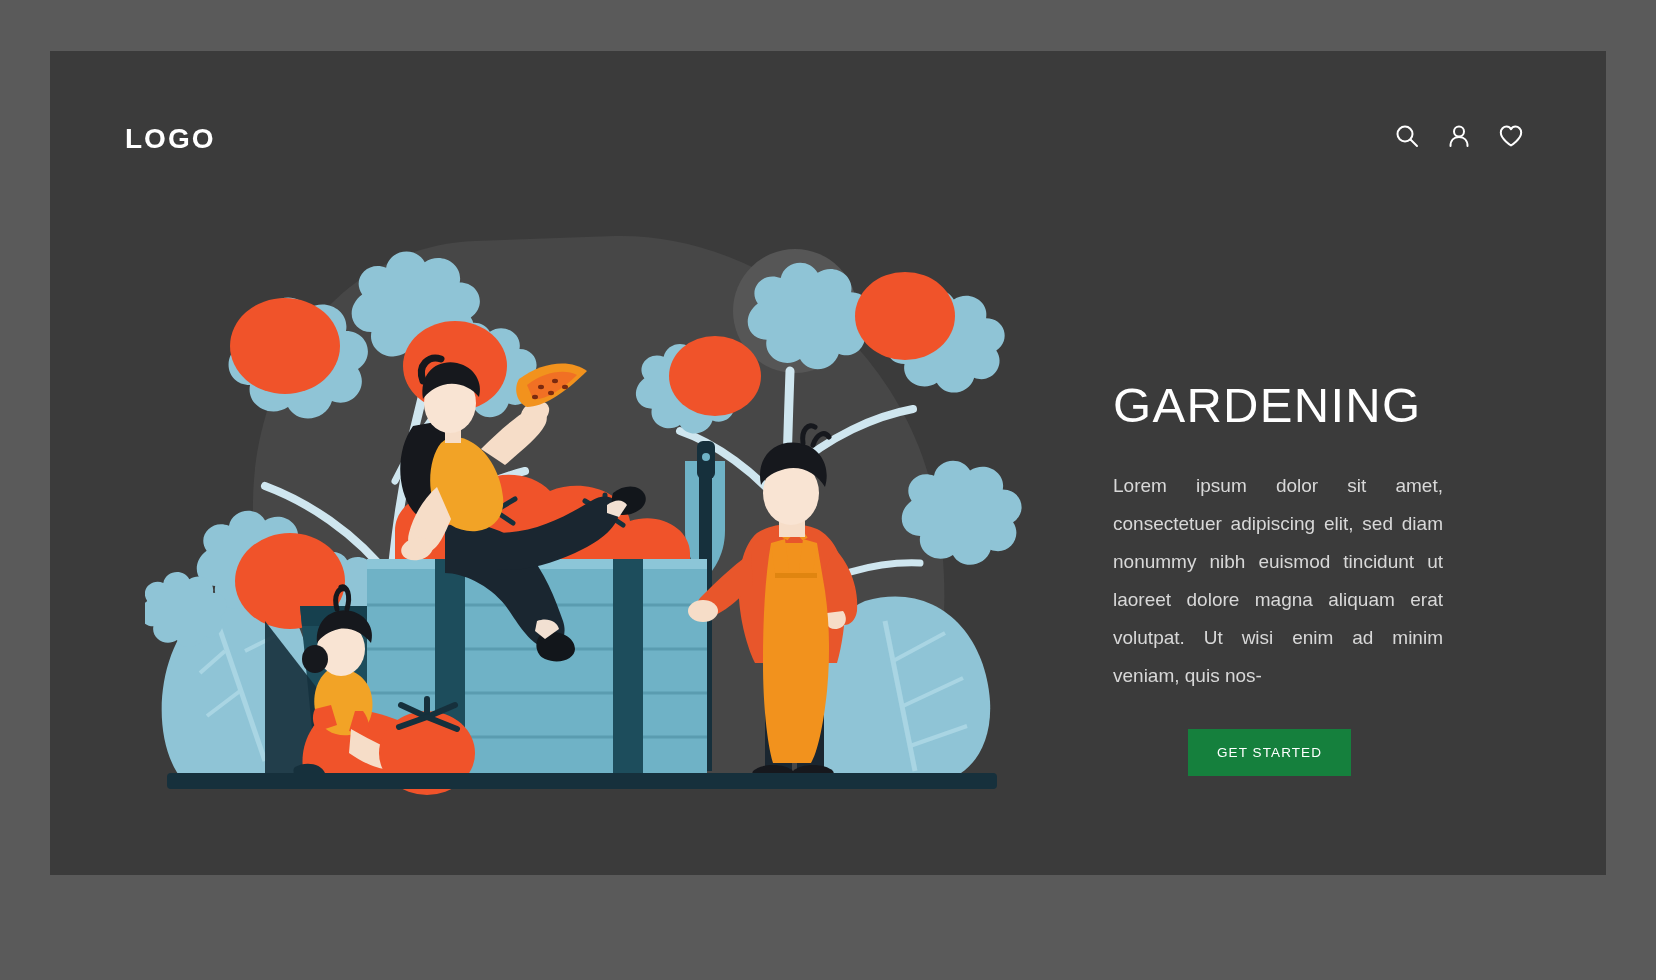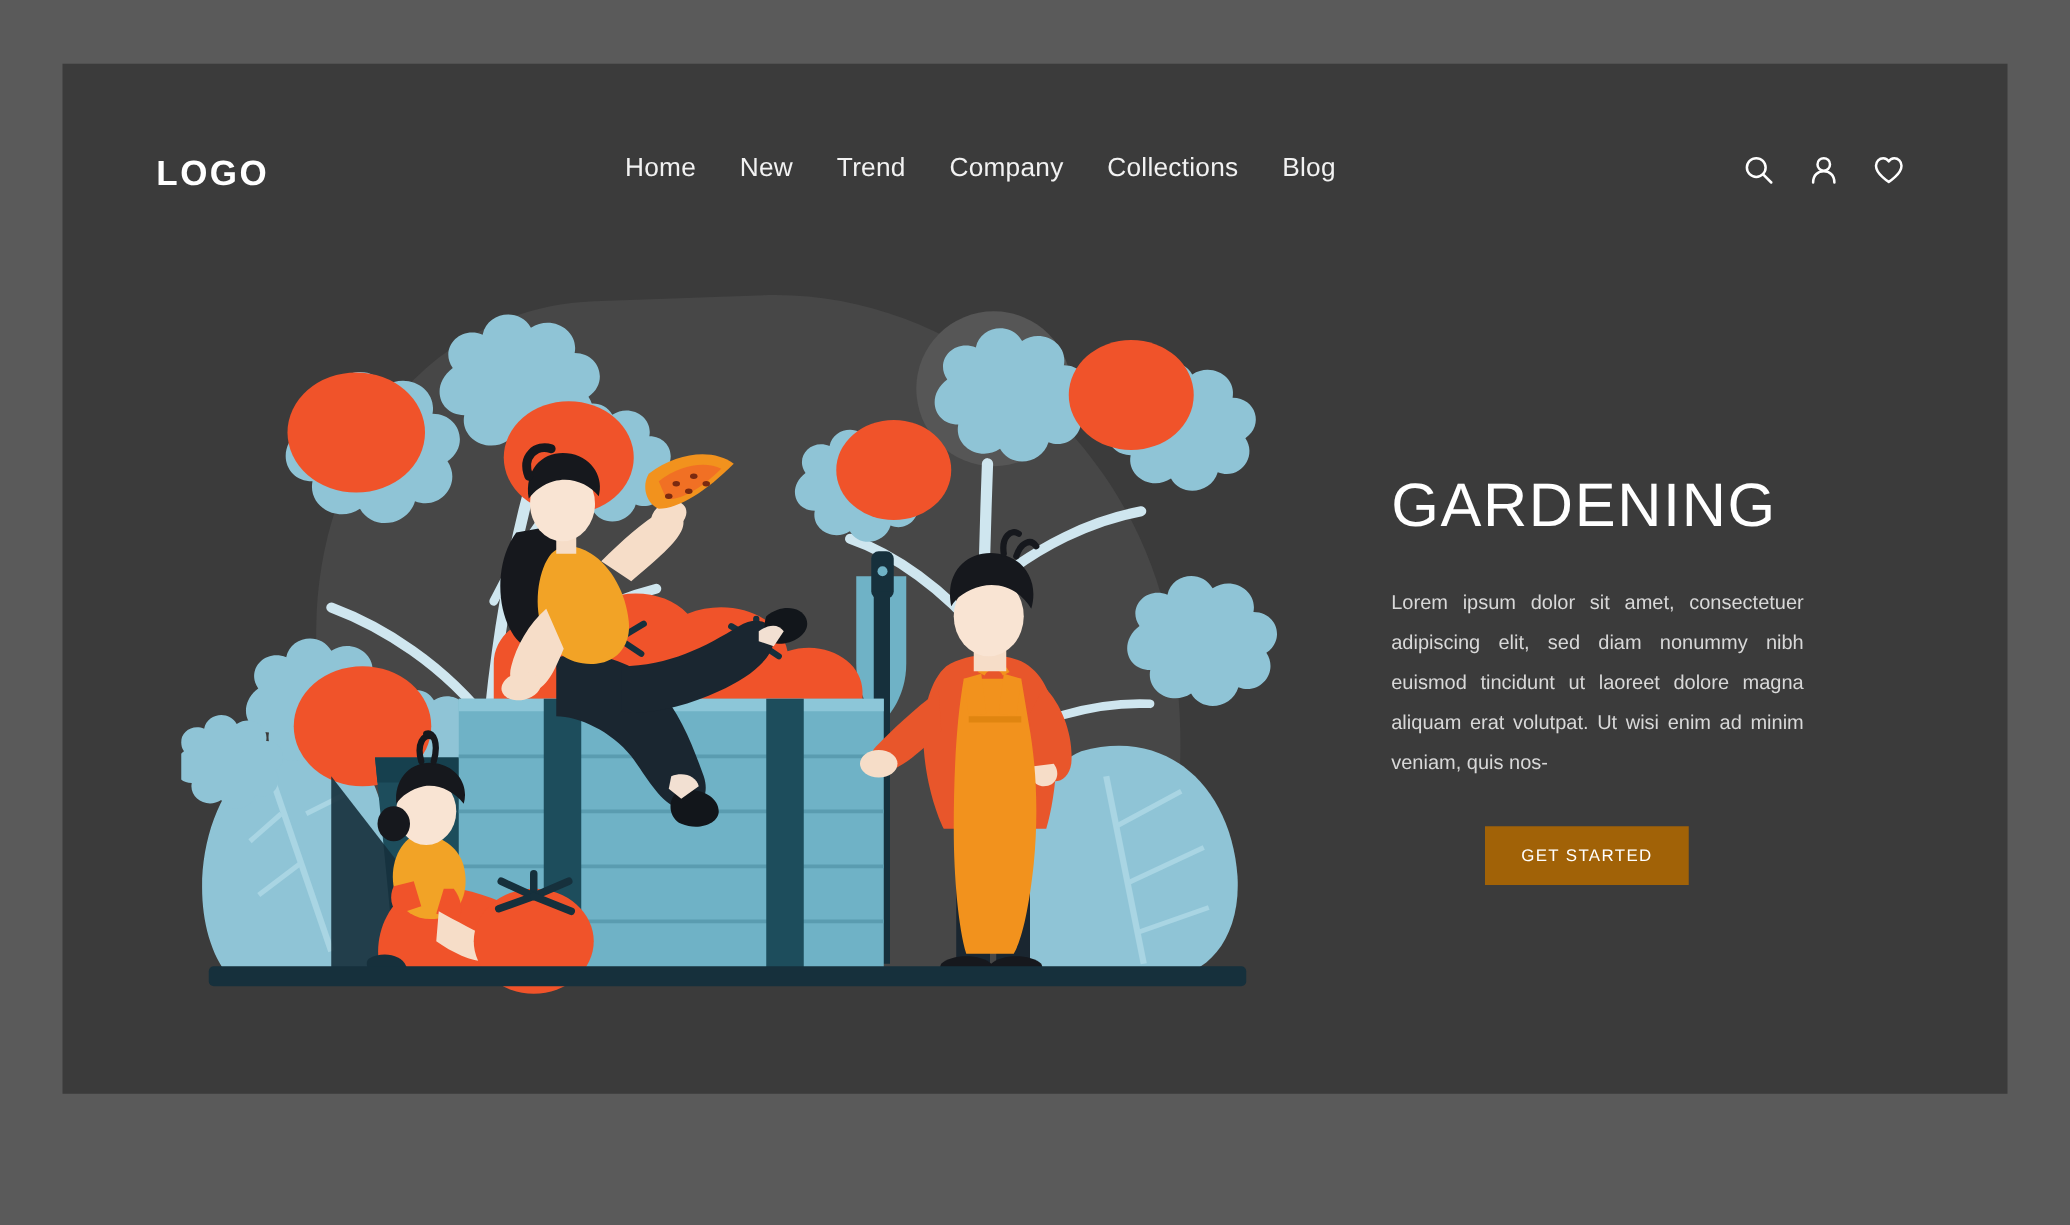--- a/index.html
+++ b/index.html
@@ -74,30 +74,30 @@
     font-size: 49px;
     font-weight: 300;
     letter-spacing: 1.3px;
     color: #ffffff;
     line-height: 1;
     white-space: nowrap;
   }
   .hero-text {
     margin-top: 37px;
     width: 330px;
-    font-size: 16px;
+    font-size: 19px;
     line-height: 2.0;
     color: #d8d8d8;
     text-align: justify;
   }
   .cta-button {
     margin-top: 34px;
     margin-left: 75px;
     width: 163px; height: 47px;
-    background: #a16207;
+    background: #15803d;
     color: #ffffff;
     border: none;
     font-family: inherit;
     font-size: 13.5px;
     letter-spacing: 1.1px;
     cursor: pointer;
     display: flex;
     align-items: center;
     justify-content: center;
   }
@@ -337,28 +337,20 @@
         <g>
           <rect x="22" y="592" width="830" height="16" rx="4" fill="#16303c"></rect>
         </g>
         </g>
       </svg>
     </div>
 
     <header class="site-header">
       <div class="logo">LOGO</div>
 
-      <nav class="main-nav">
-        <a class="nav-link">Home</a>
-        <a class="nav-link">New</a>
-        <a class="nav-link">Trend</a>
-        <a class="nav-link">Company</a>
-        <a class="nav-link">Collections</a>
-        <a class="nav-link">Blog</a>
-      </nav>
 
       <div class="header-icons">
         <span class="hicon">
           <svg width="26" height="26" viewBox="0 0 26 26" fill="none" stroke="#ffffff" stroke-width="2" stroke-linecap="round">
             <circle cx="11" cy="11" r="7.5"></circle>
             <line x1="16.5" y1="16.5" x2="23" y2="23"></line>
           </svg>
         </span>
         <span class="hicon">
           <svg width="26" height="26" viewBox="0 0 26 26" fill="none" stroke="#ffffff" stroke-width="2" stroke-linecap="round">

